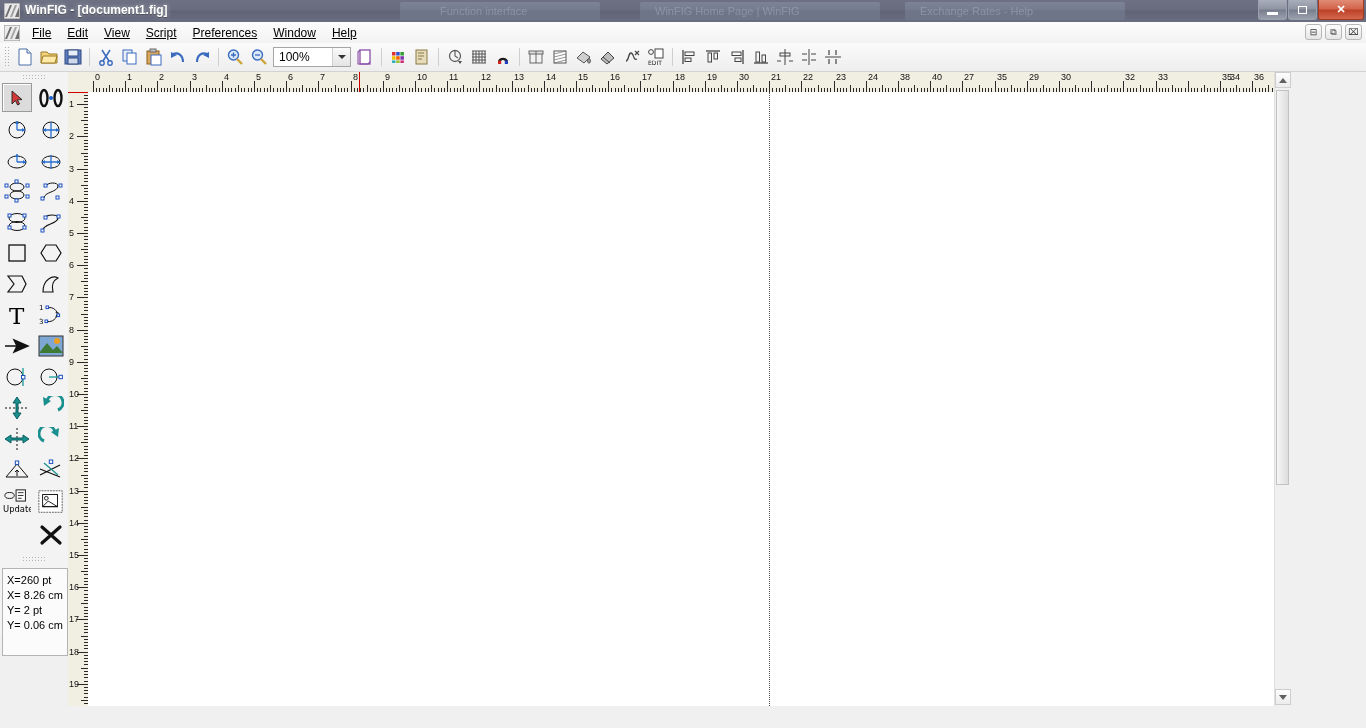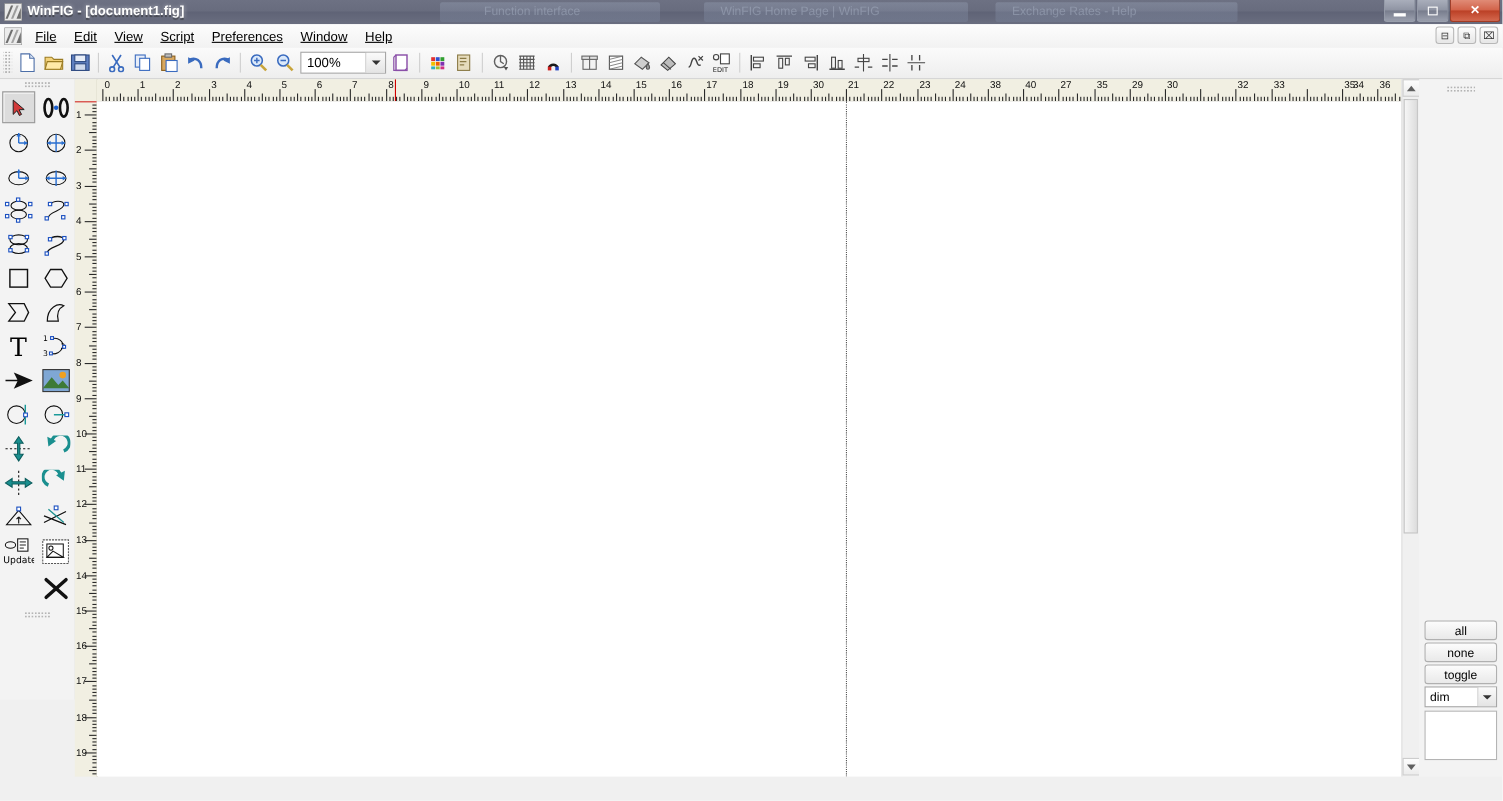--- a/index.html
+++ b/index.html
@@ -681,20 +681,26 @@
       <div class="pbtn">
         <svg width="24" height="22" viewBox="0 0 24 22">
             <path d="M3 3 L21 19 M21 3 L3 19" stroke="#111" stroke-width="3.2" stroke-linecap="round"></path>
           </svg>
       </div>
     </div>
 
     <div class="pgrip" style="margin-top:6px;"></div>
   </div>
 
+  <div class="coordpanel">
+    <div>X=260 pt</div>
+    <div>X= 8.26 cm</div>
+    <div>Y=  2 pt</div>
+    <div>Y= 0.06 cm</div>
+  </div>
 
   <div class="ruler-corner"></div>
   <div class="hruler" id="hruler">
       <div class="htick" style="left: 5px; height: 11px;"></div>
       <div class="hlab" style="left: 5px;">0</div>
       <div class="htick" style="left: 8px; height: 4px;"></div>
       <div class="htick" style="left: 11px; height: 4px;"></div>
       <div class="htick" style="left: 15px; height: 4px;"></div>
       <div class="htick" style="left: 18px; height: 4px;"></div>
       <div class="htick" style="left: 21px; height: 7px;"></div>
@@ -1317,30 +1323,15 @@
   <div class="vscroll">
     <div class="sb-btn">
         <span class="sb-arrow sb-up"></span>
       </div>
     <div class="sb-thumb" style="top:18px;height:395px;"></div>
     <div class="sb-btn" style="position:absolute;top:617px;">
         <span class="sb-arrow sb-down"></span>
       </div>
   </div>
 
-  <div class="rightpanel">
-    <div class="rgrip"></div>
-    <div style="padding-top:472px;">
-      <button class="rbtn">all</button>
-      <button class="rbtn">none</button>
-      <button class="rbtn">toggle</button>
-      <div class="rcombo">
-        <span class="cval">dim</span>
-        <span class="carrow">
-            <span class="tri"></span>
-          </span>
-      </div>
-      <div class="rlist"></div>
-    </div>
-  </div>
 
 
 </div>
 
 </body></html>

